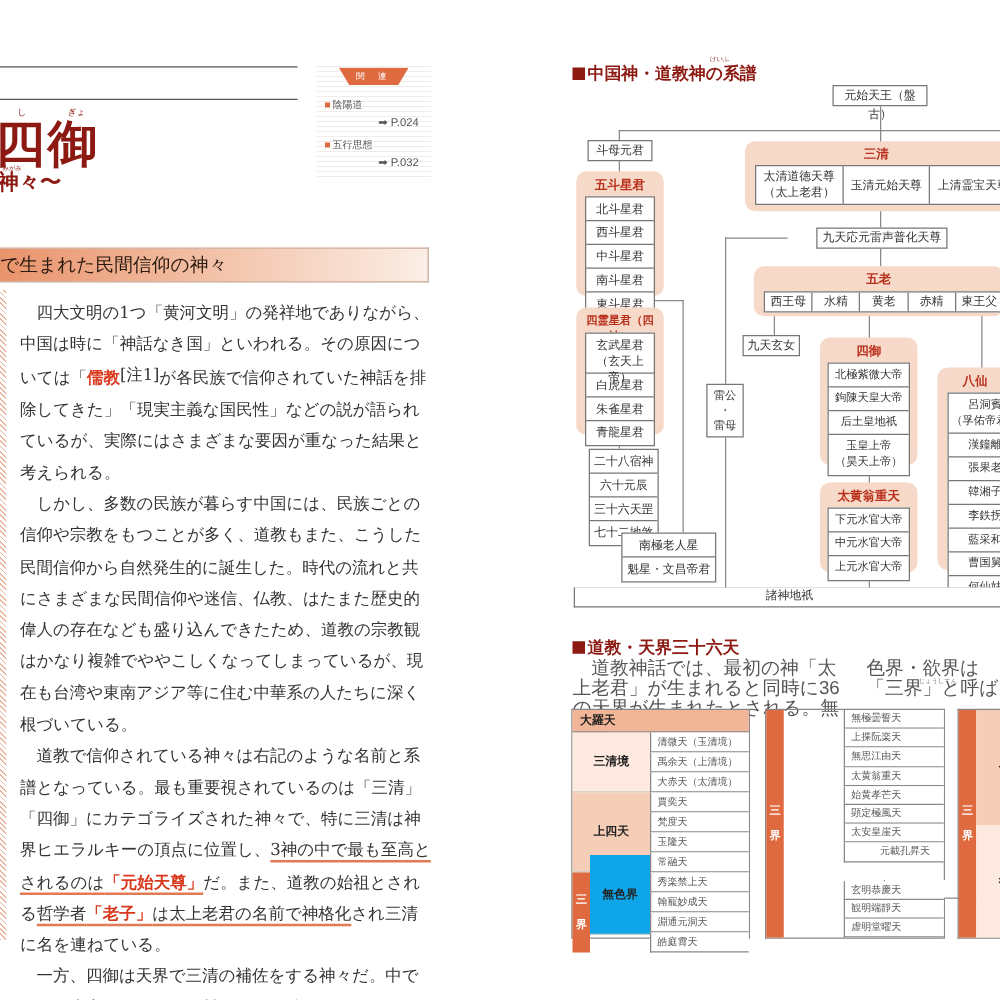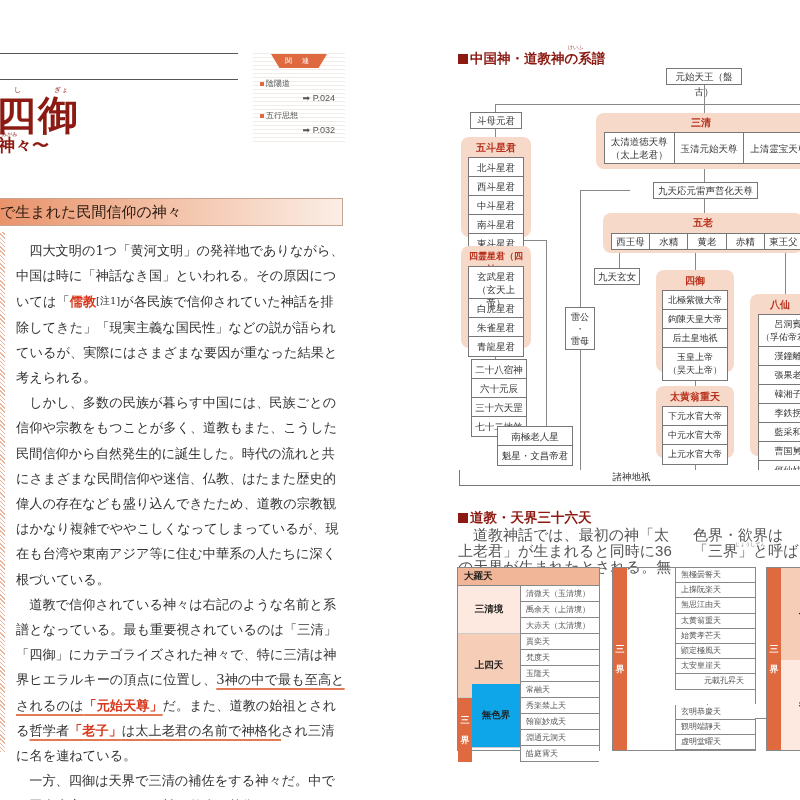--- a/index.html
+++ b/index.html
@@ -26,21 +26,21 @@
     background: linear-gradient(90deg, #e9936b 0%, #f3c2a8 50%, #fbeee6 100%); border: 1px solid #c8a491; border-left: none; }
   .section-bar span { position: absolute; left: 0; top: 4px; font-size: 15px; color: #2a1a10; font-family: "DejaVu Sans", sans-serif; }
 
   .stripe { position: absolute; left: 0; top: 232px; width: 5px; height: 520px;
     background: repeating-linear-gradient(45deg, #e8b49a 0 1px, #fff 1px 3px); }
 
   .body-text { position: absolute; left: 16px; top: 238px; width: 330px; font-size: 13.2px; line-height: 25.2px; color: #333; }
   .body-text p { text-indent: 1em; }
   .red { color: #d8381c; font-weight: bold; }
   .uline { text-decoration: underline; text-decoration-color: #e27a55; text-underline-offset: 4px; text-decoration-thickness: 2px; }
-  .note { font-size: 10px; vertical-align: 2px; }
+  .note { font-size: 13px; vertical-align: 2px; }
 
   
   .h-sq { display: inline-block; width: 10px; height: 10px; background: #8c1a12; margin-right: 2px; vertical-align: -1px; }
   .heading { position: absolute; font-size: 13.5px; font-weight: bold; color: #8c1a12; font-family: "DejaVu Sans", sans-serif; }
   .ruby { position: absolute; font-size: 5px; color: #8c1a12; }
 
   .box { position: absolute; background: #fff; border: 1px solid #777; font-size: 9.5px; text-align: center; color: #333; font-family: "DejaVu Sans", sans-serif; }
   .stack .cell { border-bottom: 1px solid #777; height: 19px; line-height: 19px; }
   .stack .cell:last-child { border-bottom: none; }
   .stack .cell.tall { height: 32px; line-height: 13px; padding-top: 3px; }

